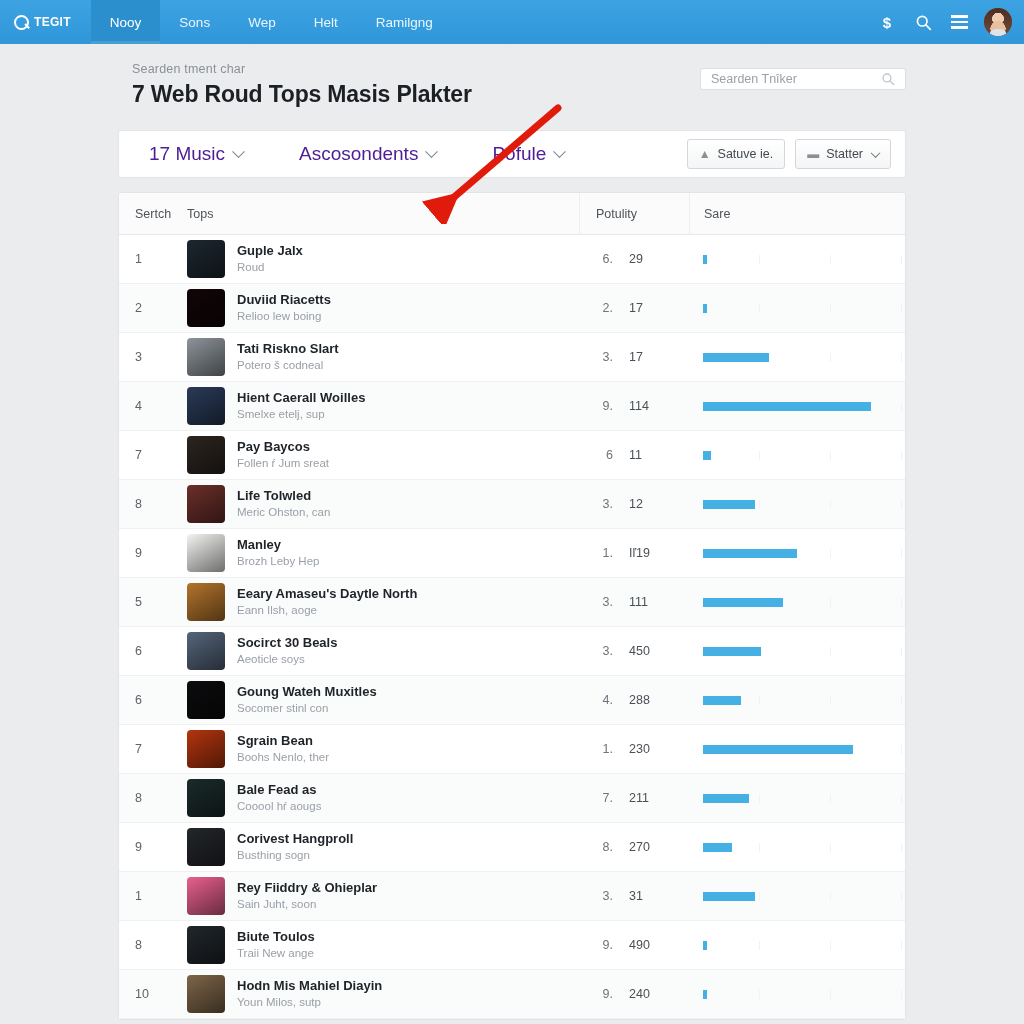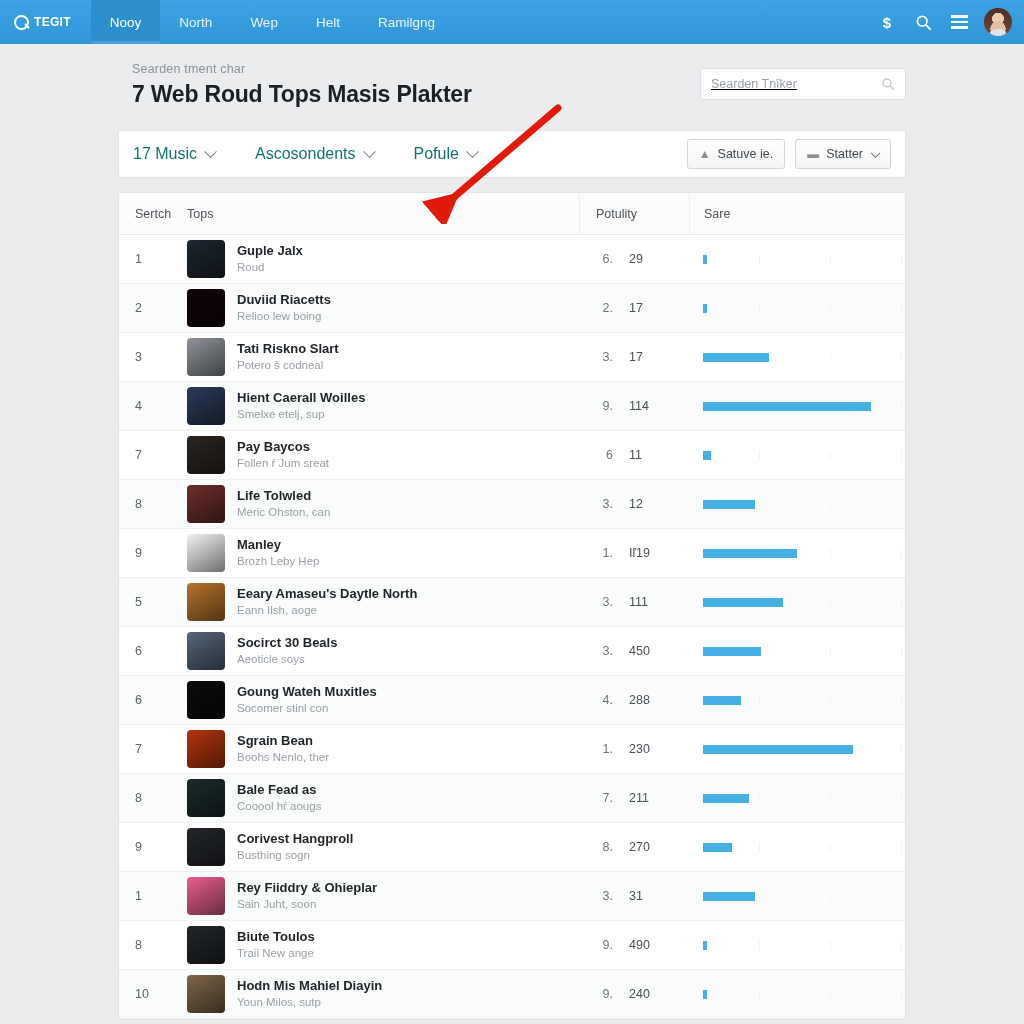--- a/index.html
+++ b/index.html
@@ -130,29 +130,28 @@
 
   .title-row {
     display: flex;
     align-items: flex-start;
     justify-content: space-between;
   }
 
   .search-box {
     margin-top: 8px;
     width: 206px;
-    height: 32px;
+    height: 22px;
     background: #fff;
     border: 1px solid #dcdfe3;
     border-radius: 3px;
     display: flex;
     align-items: center;
     padding: 0 10px;
     gap: 8px;
-    text-decoration: underline;
   }
   .search-box input {
     border: 0;
     outline: 0;
     flex: 1;
     font-size: 12.5px;
     color: #5a6068;
     font-family: "Liberation Sans", sans-serif;
     background: transparent;
   }
@@ -170,24 +169,25 @@
     align-items: center;
     padding: 0 14px;
     gap: 0;
   }
   .filter {
     display: flex;
     align-items: center;
     gap: 9px;
     padding: 0 24px 0 0;
     margin-right: 16px;
-    font-size: 16px;
-    color: #0f766e;
+    font-size: 19px;
+    color: #4c1d95;
     cursor: pointer;
     white-space: nowrap;
+    margin-left: 16px;
   }
   .caret {
     width: 9px; height: 9px;
     border-right: 1.6px solid #7d858d;
     border-bottom: 1.6px solid #7d858d;
     transform: rotate(45deg) translate(-2px,-2px);
     flex: none;
   }
   .toolbar-right { margin-left: auto; display: flex; gap: 10px; }
   .tb-btn {
@@ -316,21 +316,21 @@
   <div class="brand">
     <span class="brand-mark"></span>
     <span class="brand-text">TEGIT</span>
   </div>
 
   <div class="nav-tabs">
     <div class="nav-tab active">
       <span>Nooy</span>
     </div>
     <div class="nav-tab">
-      <span>North</span>
+      <span>Sons</span>
     </div>
     <div class="nav-tab">
       <span>Wep</span>
     </div>
     <div class="nav-tab">
       <span>Helt</span>
     </div>
     <div class="nav-tab">
       <span>Ramilgng</span>
     </div>

